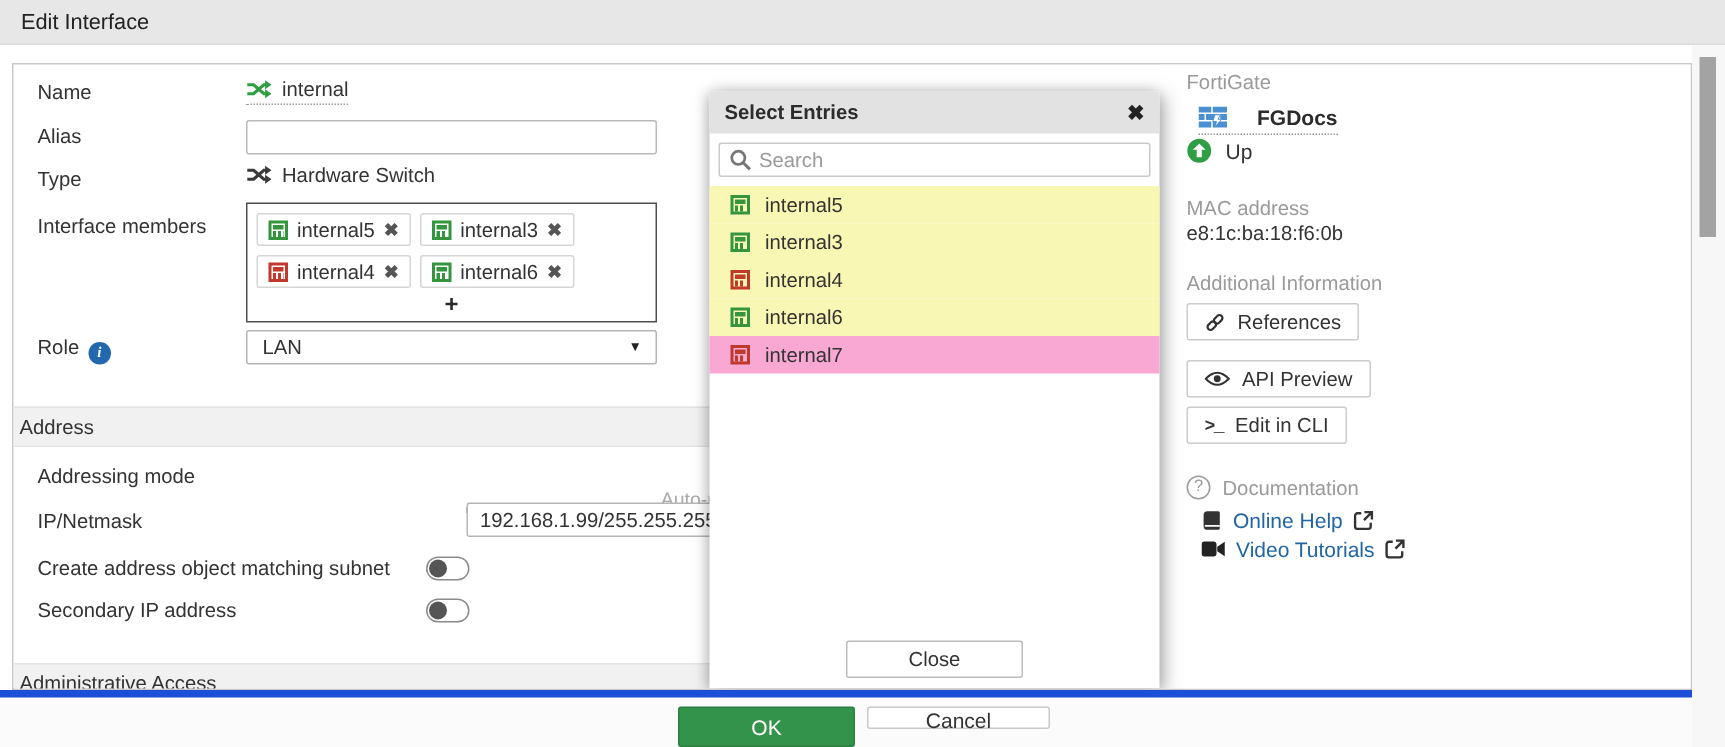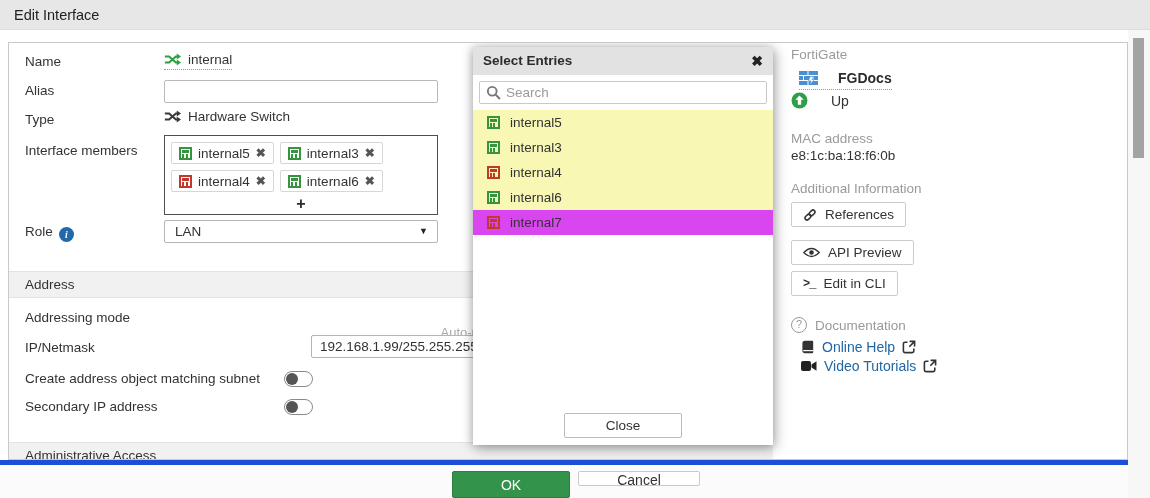--- a/index.html
+++ b/index.html
@@ -70,21 +70,21 @@
   .role-select {
     position:absolute; left:155px; top:177px; width:274px; height:23px;
     border:1px solid #b5b5b5; border-radius:2px; background:#fff;
     line-height:21px; padding-left:10px; cursor:pointer;
   }
   .role-select .caret { position:absolute; right:9px; top:0; font-size:9px; line-height:21px; color:#222; }
 
   .section-band {
     position:absolute; left:0; width:764px; height:27px;
     background:#f1f1f1; border-top:1px solid #e3e3e3; border-bottom:1px solid #e3e3e3;
-    line-height:25px; padding-left:16px; color:#333;
+    line-height:25px; padding-left:4px; color:#333;
   }
   .band-address { top:228px; }
   .band-admin   { top:399px; height:34px; }
 
   .segmented { position:absolute; left:302px; top:263px; display:inline-flex; height:23px; align-items:stretch; }
   .seg { padding:2px 10px; font-size:13px; line-height:18px; cursor:pointer; white-space:nowrap;margin-top:32px; }
   .seg-active { background:#33934a; color:#fff; }
   .seg-plain  { background:#fff; border:1px solid #c9c9c9; color:#333; }
   .seg-disabled { color:#aaa; align-self:center; padding:2px 8px; border-bottom:1px dotted #bbb; }
 
@@ -98,52 +98,52 @@
     position:absolute; left:275px; width:29px; height:16px;
     border:1px solid #8a8a8a; border-radius:9px; background:#fff; cursor:pointer;
   }
   .toggle::before { content:""; position:absolute; left:1px; top:1px; width:12px; height:12px; border-radius:50%; background:#555; }
 
   
   .side-panel { position:absolute; left:764px; top:0; width:356px; height:418px; padding:2px 0 0 18px; background:#fff; }
   .side-label { color:#9a9a9a; font-size:13.5px; }
   .device-row { margin:8px 0 0 8px; display:inline-flex; align-items:center; gap:20px; font-weight:bold; font-size:14px; color:#2b2b2b; border-bottom:1px dotted #999; padding-bottom:3px; }
   .mt { display:block; }
-  .status-row { margin-top:2px; display:flex; align-items:center; gap:23px; font-size:14px; }
+  .status-row { margin-top:2px; display:flex; align-items:center; gap:9px; font-size:14px; }
   .mac-value { margin-top:2px; color:#333; }
   .side-btn {
     margin-top:6px; display:flex; align-items:center; gap:8px; width:max-content;
     border:1px solid #ccc; border-radius:2px; background:#fff; padding:4px 11px;
     font-size:13.5px; color:#333; cursor:pointer; font-family:"Liberation Sans",sans-serif;
   }
   .doc-row { margin-top:21px; display:flex; align-items:center; gap:8px; color:#9a9a9a; }
   .q-circle { width:16px; height:16px; border:1.5px solid #9a9a9a; border-radius:50%; font-size:11px; line-height:13px; text-align:center; color:#9a9a9a; flex:none; }
   .link-row { margin-left:10px; display:flex; align-items:center; gap:7px; margin-top:6px; font-size:14px; }
   .link { color:#2166a3; cursor:pointer; }
   .term-glyph { font-family:"Liberation Mono",monospace; font-size:12px; font-weight:bold; letter-spacing:-1px; }
 
   
   .popup {
-    position:absolute; left:464px; top:4px; width:300px; height:398px; background:#fff;
+    position:absolute; left:464px; top:18px; width:300px; height:398px; background:#fff;
     box-shadow:2px 3px 12px rgba(0,0,0,.35), -2px 0 8px rgba(0,0,0,.15); z-index:5;
   }
   .popup-header {
     height:28px; background:#e2e2e2; line-height:28px; padding:0 10px;
     font-weight:bold; color:#2b2b2b; display:flex; justify-content:space-between; align-items:center;
   }
   .popup-close { font-size:14px; color:#222; cursor:pointer; font-weight:bold; }
   .search-wrap { margin:6px; position:relative; }
   .search-input {
     width:100%; height:23px; border:1px solid #c9c9c9; border-radius:2px;
     padding:0 6px 0 26px; font-family:"Liberation Sans",sans-serif; font-size:13.5px; color:#333;
   }
   .search-input::placeholder { color:#9a9a9a; }
   .search-icon { position:absolute; left:7px; top:4px; }
   .entry-list { margin-top:2px; }
-  .entry { height:25px; display:flex; align-items:center; gap:10px; padding-left:14px; cursor:pointer; background:#d946ef; }
+  .entry { height:25px; display:flex; align-items:center; gap:10px; padding-left:14px; cursor:pointer; background:#f9a8d4; }
   .entry.selected { background:#f8f8b4; }
   .popup-footer { position:absolute; bottom:0; left:0; width:100%; height:40px; }
   .close-btn {
     position:absolute; bottom:7px; left:50%; transform:translateX(-50%);
     width:118px; height:25px; border:1px solid #bbb; border-radius:2px; background:#fff;
     font-family:"Liberation Sans",sans-serif; font-size:13.5px; color:#333; cursor:pointer;
   }
 
   
   .footer-bar { position:absolute; left:0; top:460px; width:100%; height:38px; background:#fbfbfb; border-top:5px solid #1d4ed8; }

